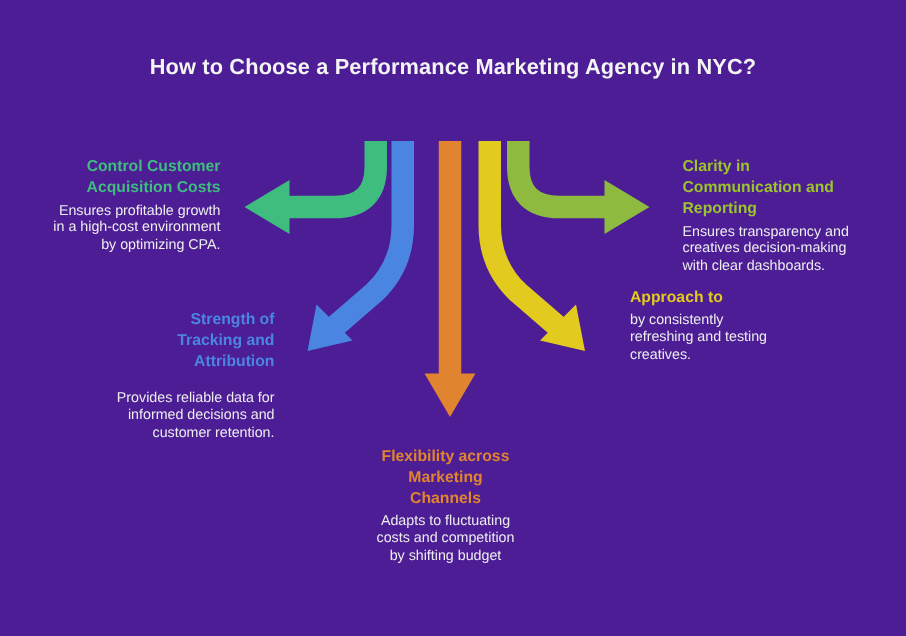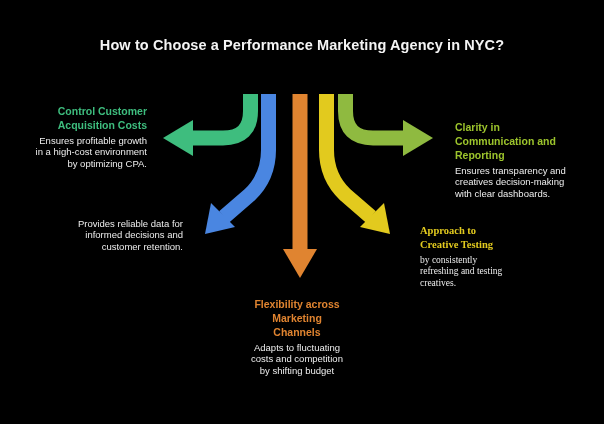--- a/index.html
+++ b/index.html
@@ -39,27 +39,27 @@
     margin-top: 3px;
   }
   .block .line { white-space: nowrap; }
   .align-right { text-align: right; }
   .align-left { text-align: left; }
   .align-center { text-align: center; }
 
   .block-acquisition { top: 104px; right: 457px; width: 190px; }
   .block-tracking    { top: 206px; right: 421px; width: 170px; }
   .block-flexibility { top: 297px; left: 197px;  width: 200px; }
-  .block-creative    { top: 224px; left: 420px;  width: 170px; font-family: Liberation Serif, serif; }
+  .block-creative    { top: 191px; left: 420px;  width: 170px; }
   .block-clarity     { top: 104px; left: 455px;  width: 145px; }
 </style>
 </head>
 <body>
 
-<div class="canvas" style="background: #000000;">
+<div class="canvas" style="background: #4c1d95;">
 
   <div class="title" style="color: rgb(244, 244, 244);">How to Choose a Performance Marketing Agency in NYC?</div>
 
   <svg class="arrows-svg" width="604" height="424" viewBox="0 0 604 424">
 
     <g>
       <path d="M250.5 94 L250.5 111 Q250.5 138 223 138 L192 138" fill="none" stroke-width="15" stroke="#3ebd7e"></path>
       <polygon points="193,120 193,156 163,138" fill="#3ebd7e"></polygon>
     </g>
 
@@ -90,20 +90,25 @@
       <div class="line">Acquisition Costs</div>
     </div>
     <div class="body" style="color: rgb(237, 237, 237);">
       <div class="line">Ensures profitable growth</div>
       <div class="line">in a high-cost environment</div>
       <div class="line">by optimizing CPA.</div>
     </div>
   </div>
 
   <div class="block block-tracking align-right">
+    <div class="heading" style="color: rgb(74, 134, 225);">
+      <div class="line">Strength of</div>
+      <div class="line">Tracking and</div>
+      <div class="line">Attribution</div>
+    </div>
     <div class="body" style="color: rgb(237, 237, 237); margin-top: 12px;">
       <div class="line">Provides reliable data for</div>
       <div class="line">informed decisions and</div>
       <div class="line">customer retention.</div>
     </div>
   </div>
 
   <div class="block block-flexibility align-center">
     <div class="heading" style="color: rgb(224, 132, 48);">
       <div class="line">Flexibility across</div>
@@ -113,31 +118,30 @@
     <div class="body" style="color: rgb(237, 237, 237);">
       <div class="line">Adapts to fluctuating</div>
       <div class="line">costs and competition</div>
       <div class="line">by shifting budget</div>
     </div>
   </div>
 
   <div class="block block-creative align-left">
     <div class="heading" style="color: rgb(226, 202, 30);">
       <div class="line">Approach to</div>
-      <div class="line">Creative Testing</div>
     </div>
     <div class="body" style="color: rgb(237, 237, 237);">
       <div class="line">by consistently</div>
       <div class="line">refreshing and testing</div>
       <div class="line">creatives.</div>
     </div>
   </div>
 
   <div class="block block-clarity align-left">
-    <div class="heading" style="color: rgb(156, 196, 44); margin-top: 16px;">
+    <div class="heading" style="color: rgb(156, 196, 44);">
       <div class="line">Clarity in</div>
       <div class="line">Communication and</div>
       <div class="line">Reporting</div>
     </div>
     <div class="body" style="color: rgb(237, 237, 237);">
       <div class="line">Ensures transparency and</div>
       <div class="line">creatives decision-making</div>
       <div class="line">with clear dashboards.</div>
     </div>
   </div>

